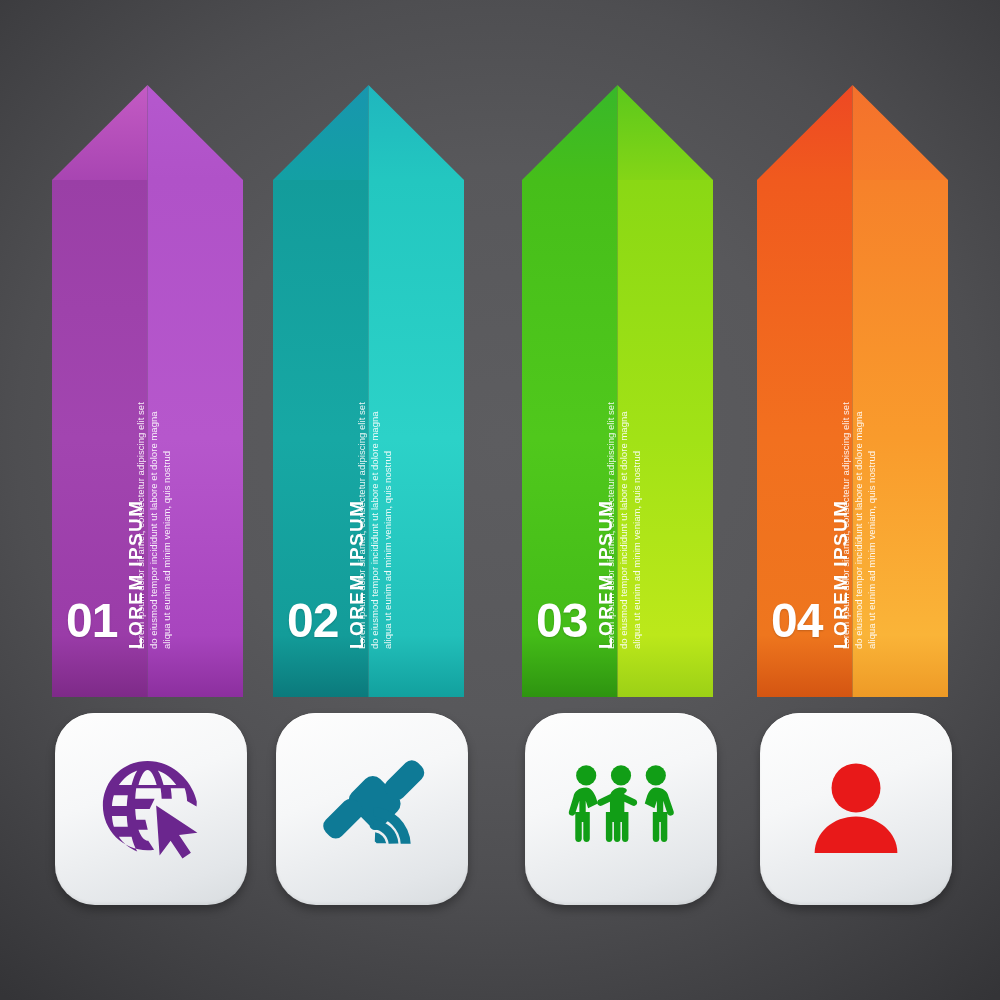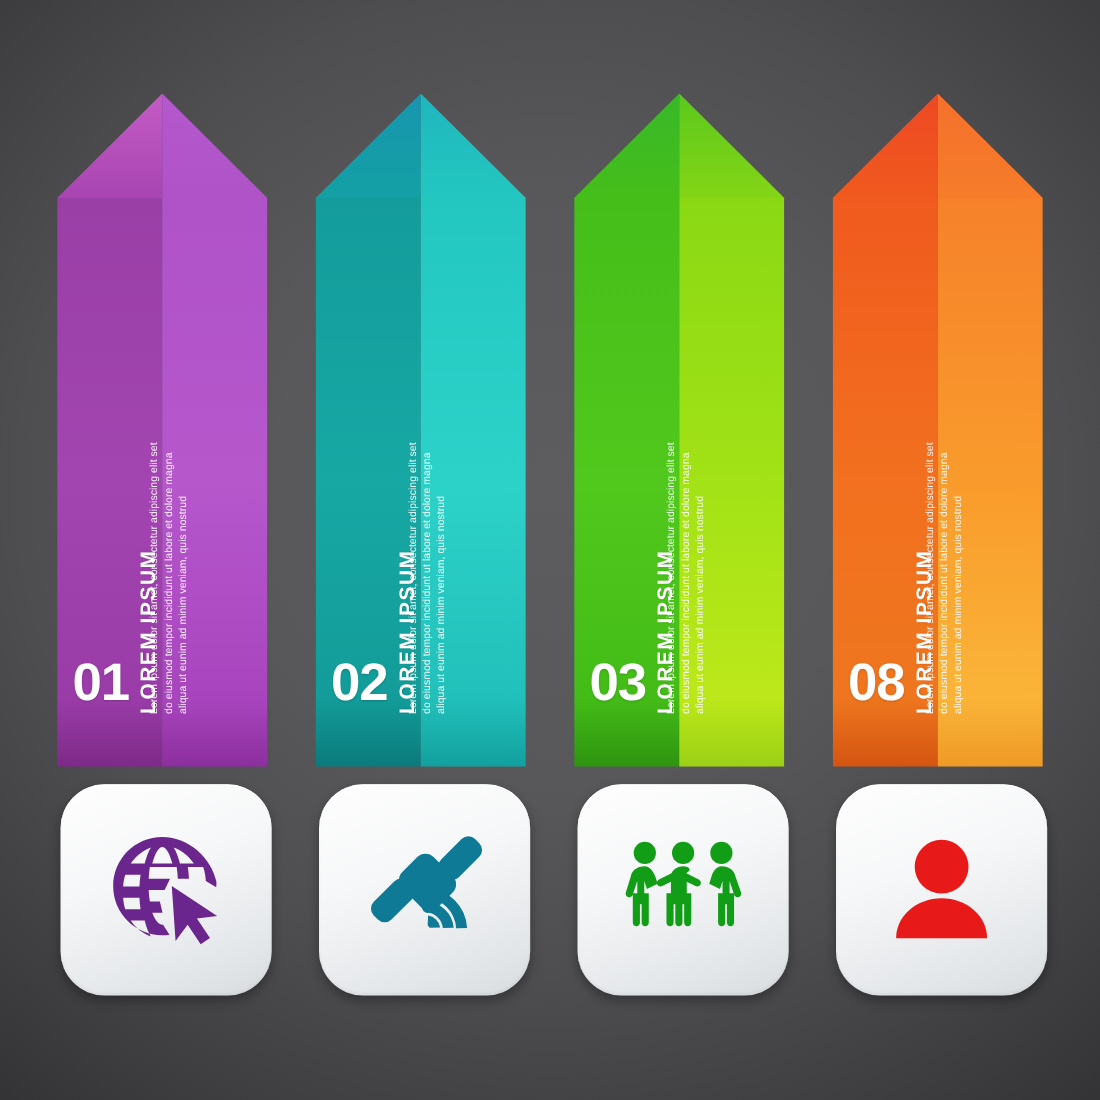--- a/index.html
+++ b/index.html
@@ -108,21 +108,21 @@
       0 1px 0 rgba(255,255,255,0.95) inset,
       0 -2px 3px rgba(0,0,0,0.05) inset;
     display: flex;
     align-items: center;
     justify-content: center;
   }
   .btn svg { display: block; }
 
   
   #col-1 { left: 52px; }
-  #col-2 { left: 287px; text-decoration: underline; }
+  #col-2 { left: 273px; text-decoration: underline; }
   #col-3 { left: 522px; border-radius: 23px; }
   #col-4 { left: 757px; }
 </style>
 </head>
 <body>
 
 <div id="stage">
 
   <div class="column" id="col-1">
     <div class="arrow">
@@ -305,21 +305,21 @@
               <stop offset="100%" stop-color="#F67C2A"></stop>
           </linearGradient>
         </defs>
         <polygon points="95.5,0 0,95 95.5,95" fill="url(#t4L)"></polygon>
         <polygon points="95.5,0 191,95 95.5,95" fill="url(#t4R)"></polygon>
         <rect x="0" y="95" width="95.5" height="517" fill="url(#g4L)"></rect>
         <rect x="95.5" y="95" width="95.5" height="517" fill="url(#g4R)"></rect>
       </svg>
     </div>
     <div class="arrow-text">
-      <div class="num">08</div>
+      <div class="num">04</div>
       <div class="vert-block">
         <div class="vtitle">LOREM IPSUM</div>
         <div class="vbody">Lorem ipsum dolor sit amet, consectetur adipiscing elit set do eiusmod tempor incididunt ut labore et dolore magna aliqua ut eunim ad minim veniam, quis nostrud</div>
       </div>
     </div>
     <div class="btn">
       <svg width="108" height="108" viewBox="0 0 64 64">
         <g fill="#E81919">
           <circle cx="32" cy="19.5" r="14.5"></circle>
           <path d="M32 36.5c-13.5 0-24.5 9.6-24.5 21.5h49C56.5 46.1 45.5 36.5 32 36.5z"></path>

